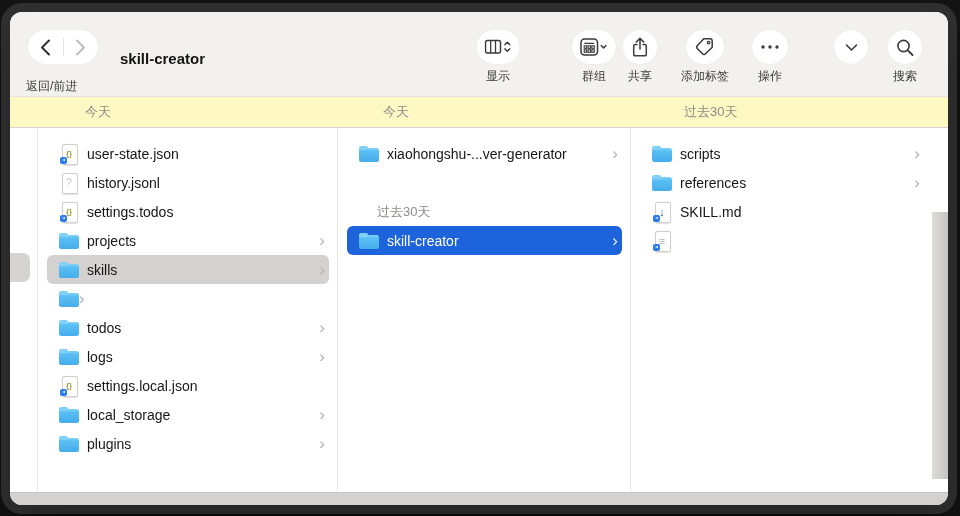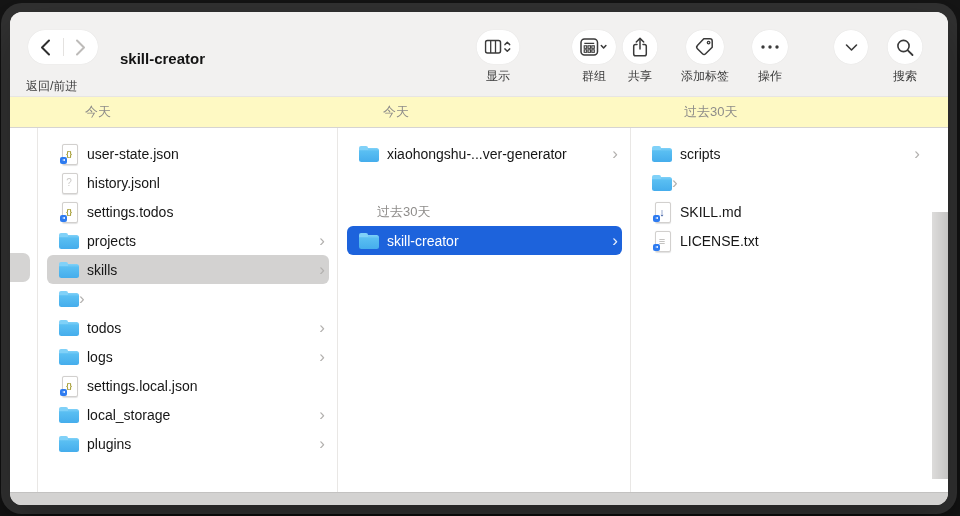--- a/index.html
+++ b/index.html
@@ -293,36 +293,36 @@
       </div>
 
       <div class="col col3">
         <div class="row" data-icon="folder">
           <span class="fi"></span>
           <span class="lbl">scripts</span>
           <span class="chev">›</span>
         </div>
         <div class="row" data-icon="folder">
           <span class="fi"></span>
+          <span class="lbl">references</span>
           <span class="chev">›</span>
         </div>
         <div class="row" data-icon="md">
           <span class="fi">
               <i class="glyph">↓</i>
               <i class="badge"></i>
             </span>
           <span class="lbl">SKILL.md</span>
 
         </div>
         <div class="row" data-icon="txt">
           <span class="fi">
               <i class="glyph">≡</i>
               <i class="badge"></i>
             </span>
-          <span class="lbl">LICENSE.txt</span>
 
         </div>
       </div>
 
       <div class="rightedge">
         
       </div>
     </div>
 
     <div class="bottomband"></div>

